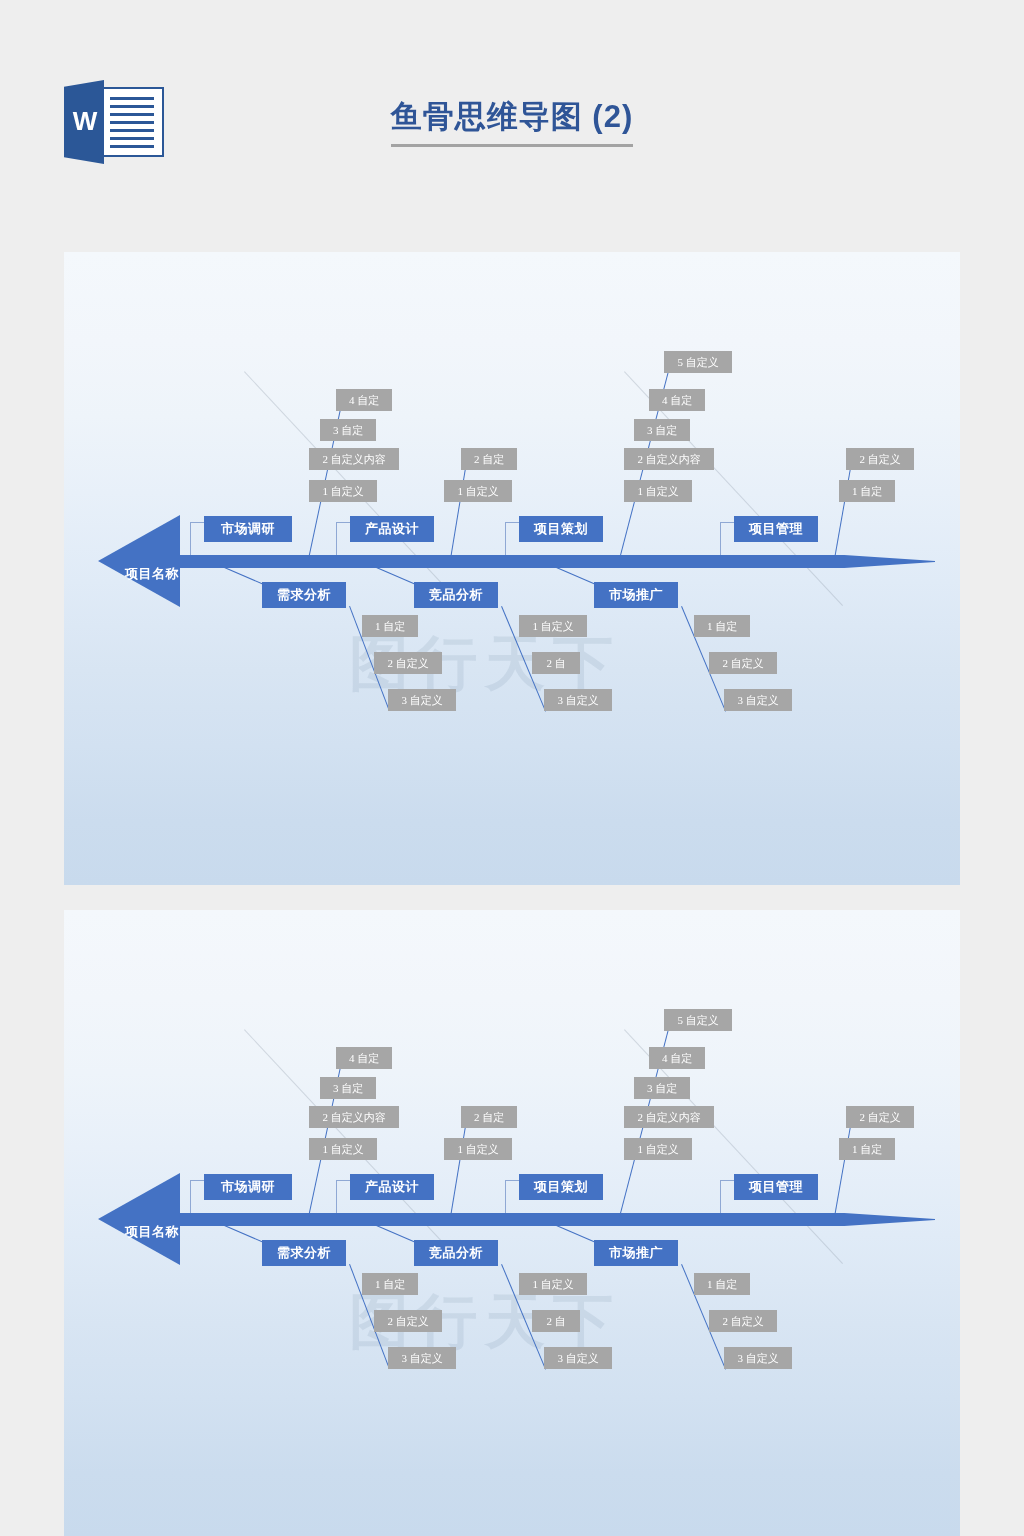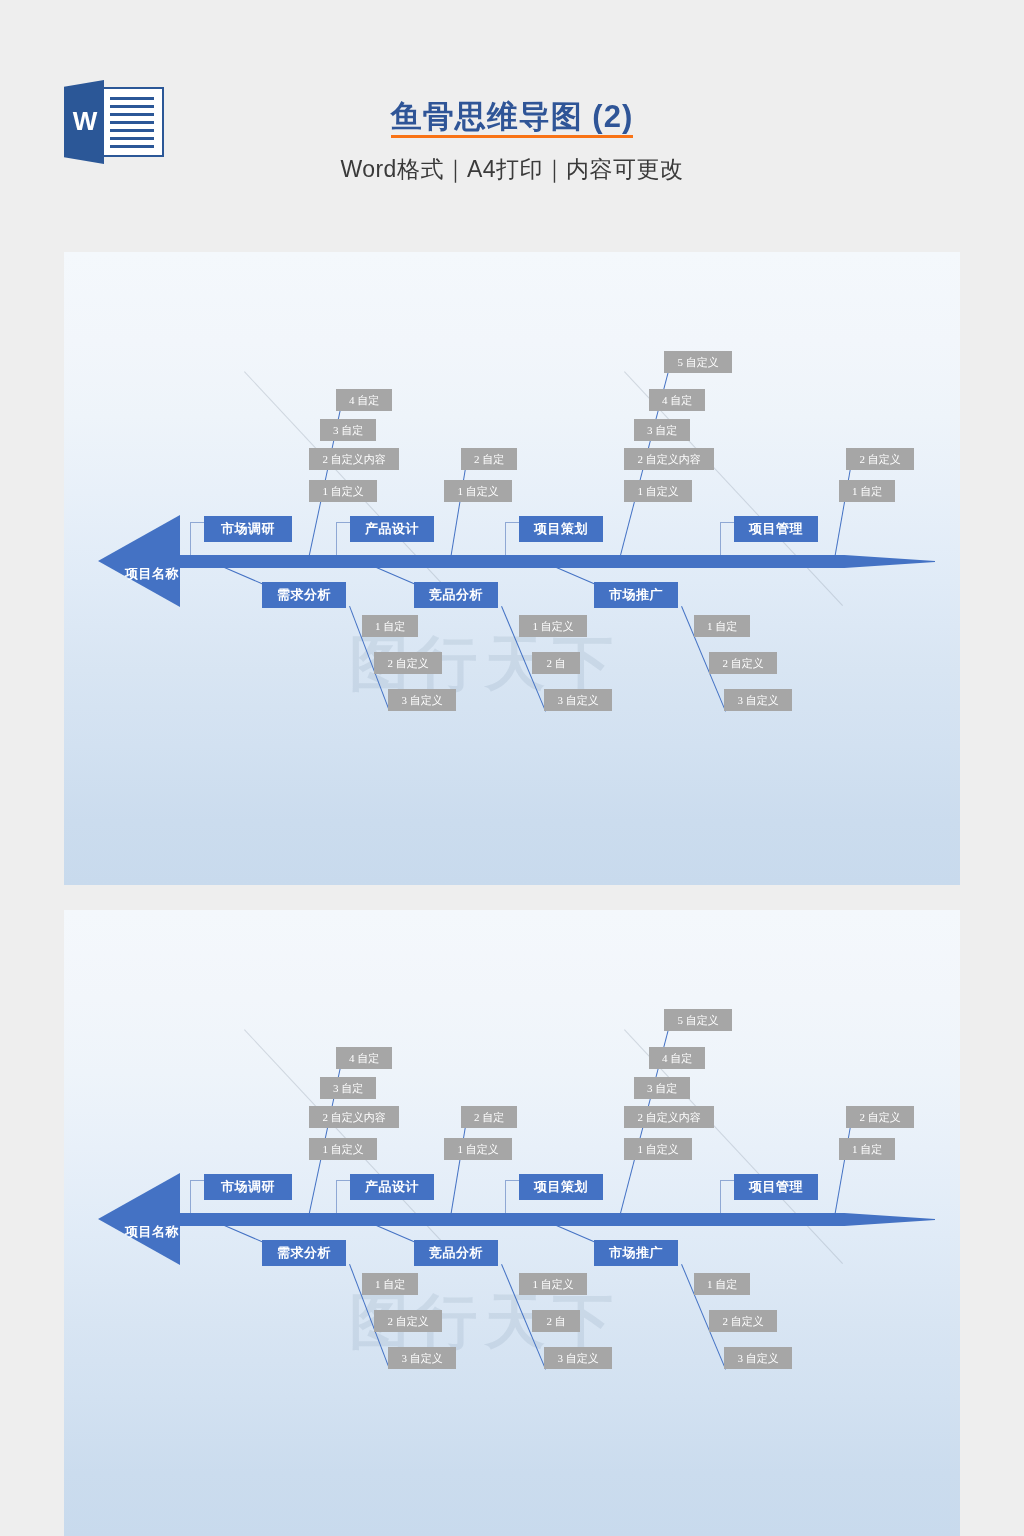--- a/index.html
+++ b/index.html
@@ -64,22 +64,22 @@
     text-align: center;
   }
   .main-title {
     color: #2f5597;
     font-size: 31px;
     font-weight: bold;
     letter-spacing: 1px;
     line-height: 42px;
   }
   .main-title .u {
-    border-bottom: 3px solid #f97316;
-    padding-bottom: 1px;
+    border-bottom: 3px solid #a3a3a3;
+    padding-bottom: 10px;
   }
   .sub-title {
     margin-top: 16px;
     color: #3a3a3a;
     font-size: 23px;
     letter-spacing: 0.5px;
     line-height: 30px;
   }
 
   
@@ -198,21 +198,20 @@
       <div class="wl-line" style="top:40px"></div>
       <div class="wl-line" style="top:48px"></div>
       <div class="wl-line" style="top:56px"></div>
     </div>
     <div class="wl-left"></div>
     <div class="wl-w">W</div>
   </div>
 
   <div class="title-block">
     <div class="main-title"><span class="u">鱼骨思维导图 (2)</span></div>
-    <div class="sub-title">Word格式｜A4打印｜内容可更改</div>
   </div>
 
 </div>
 
 <div class="canvas" id="canvas-1">
     <div class="fig">
       <div class="wm-diag" style="left: 180px; top: 120px; height: 300px; transform: rotate(-43deg);"></div>
       <div class="wm-diag" style="left: 560px; top: 120px; height: 320px; transform: rotate(-43deg);"></div>
       <div class="wm" style="left: 285px; top: 372px;">图行天下</div>
       <div class="spine" style="left: 116px; top: 303px; width: 755px;"></div>

